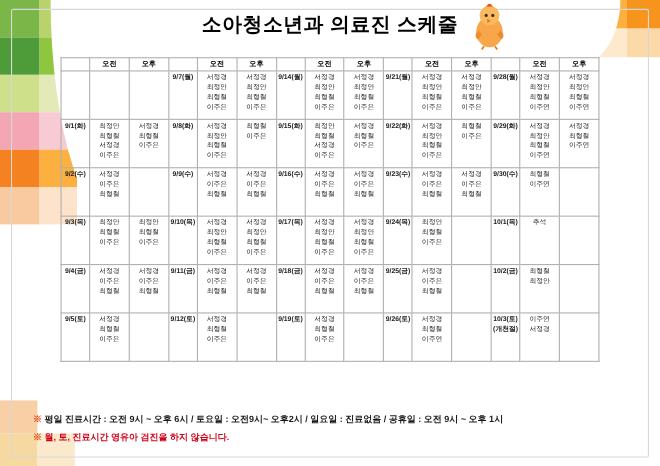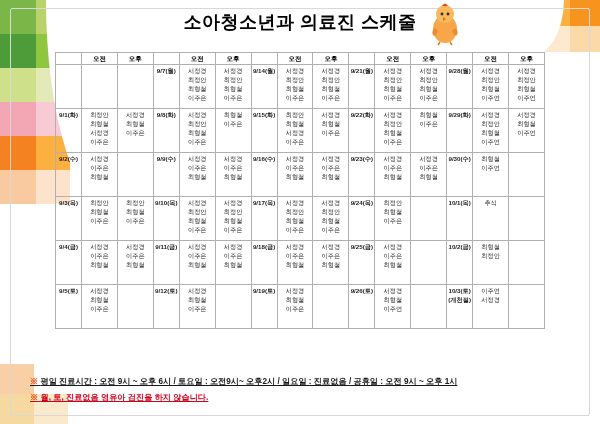--- a/index.html
+++ b/index.html
@@ -85,21 +85,21 @@
     color:#000;
   }
   td.daycol{width:26px;font-weight:bold;font-size:6.2px;vertical-align:middle;}
   td.am,td.pm{width:30px;}
   .names span{display:block;}
 
   .notes{
     position:absolute;left:30px;top:376px;right:24px;
   }
   .note{
-    font-size:8.2px;color:#1a1a1a;margin-bottom:5px;font-weight:bold;text-decoration:underline;
+    font-size:8.2px;color:#1a1a1a;margin-bottom:5px;font-weight:bold;
   }
   .note .star{color:#e8490f;font-weight:bold;}
   .note-red{color:#d0021b;}
 </style>
 </head>
 <body>
 
 <div class="deco deco-tl-1"></div>
 <div class="deco deco-tl-2"></div>
 <div class="deco deco-tl-3"></div>
@@ -464,15 +464,15 @@
   </table>
 </div>
 
 <div class="notes">
   <div class="note">
     <span class="star">※</span>
     <span>평일 진료시간 : 오전 9시 ~ 오후 6시 /  토요일 : 오전9시~ 오후2시 / 일요일 : 진료없음 / 공휴일 : 오전 9시 ~ 오후 1시</span>
   </div>
   <div class="note note-red">
     <span class="star">※</span>
-    <span>월, 토, 진료없음 영유아 검진을 하지 않습니다.</span>
+    <span>월, 토, 진료시간 영유아 검진을 하지 않습니다.</span>
   </div>
 </div>
 
 </body></html>

